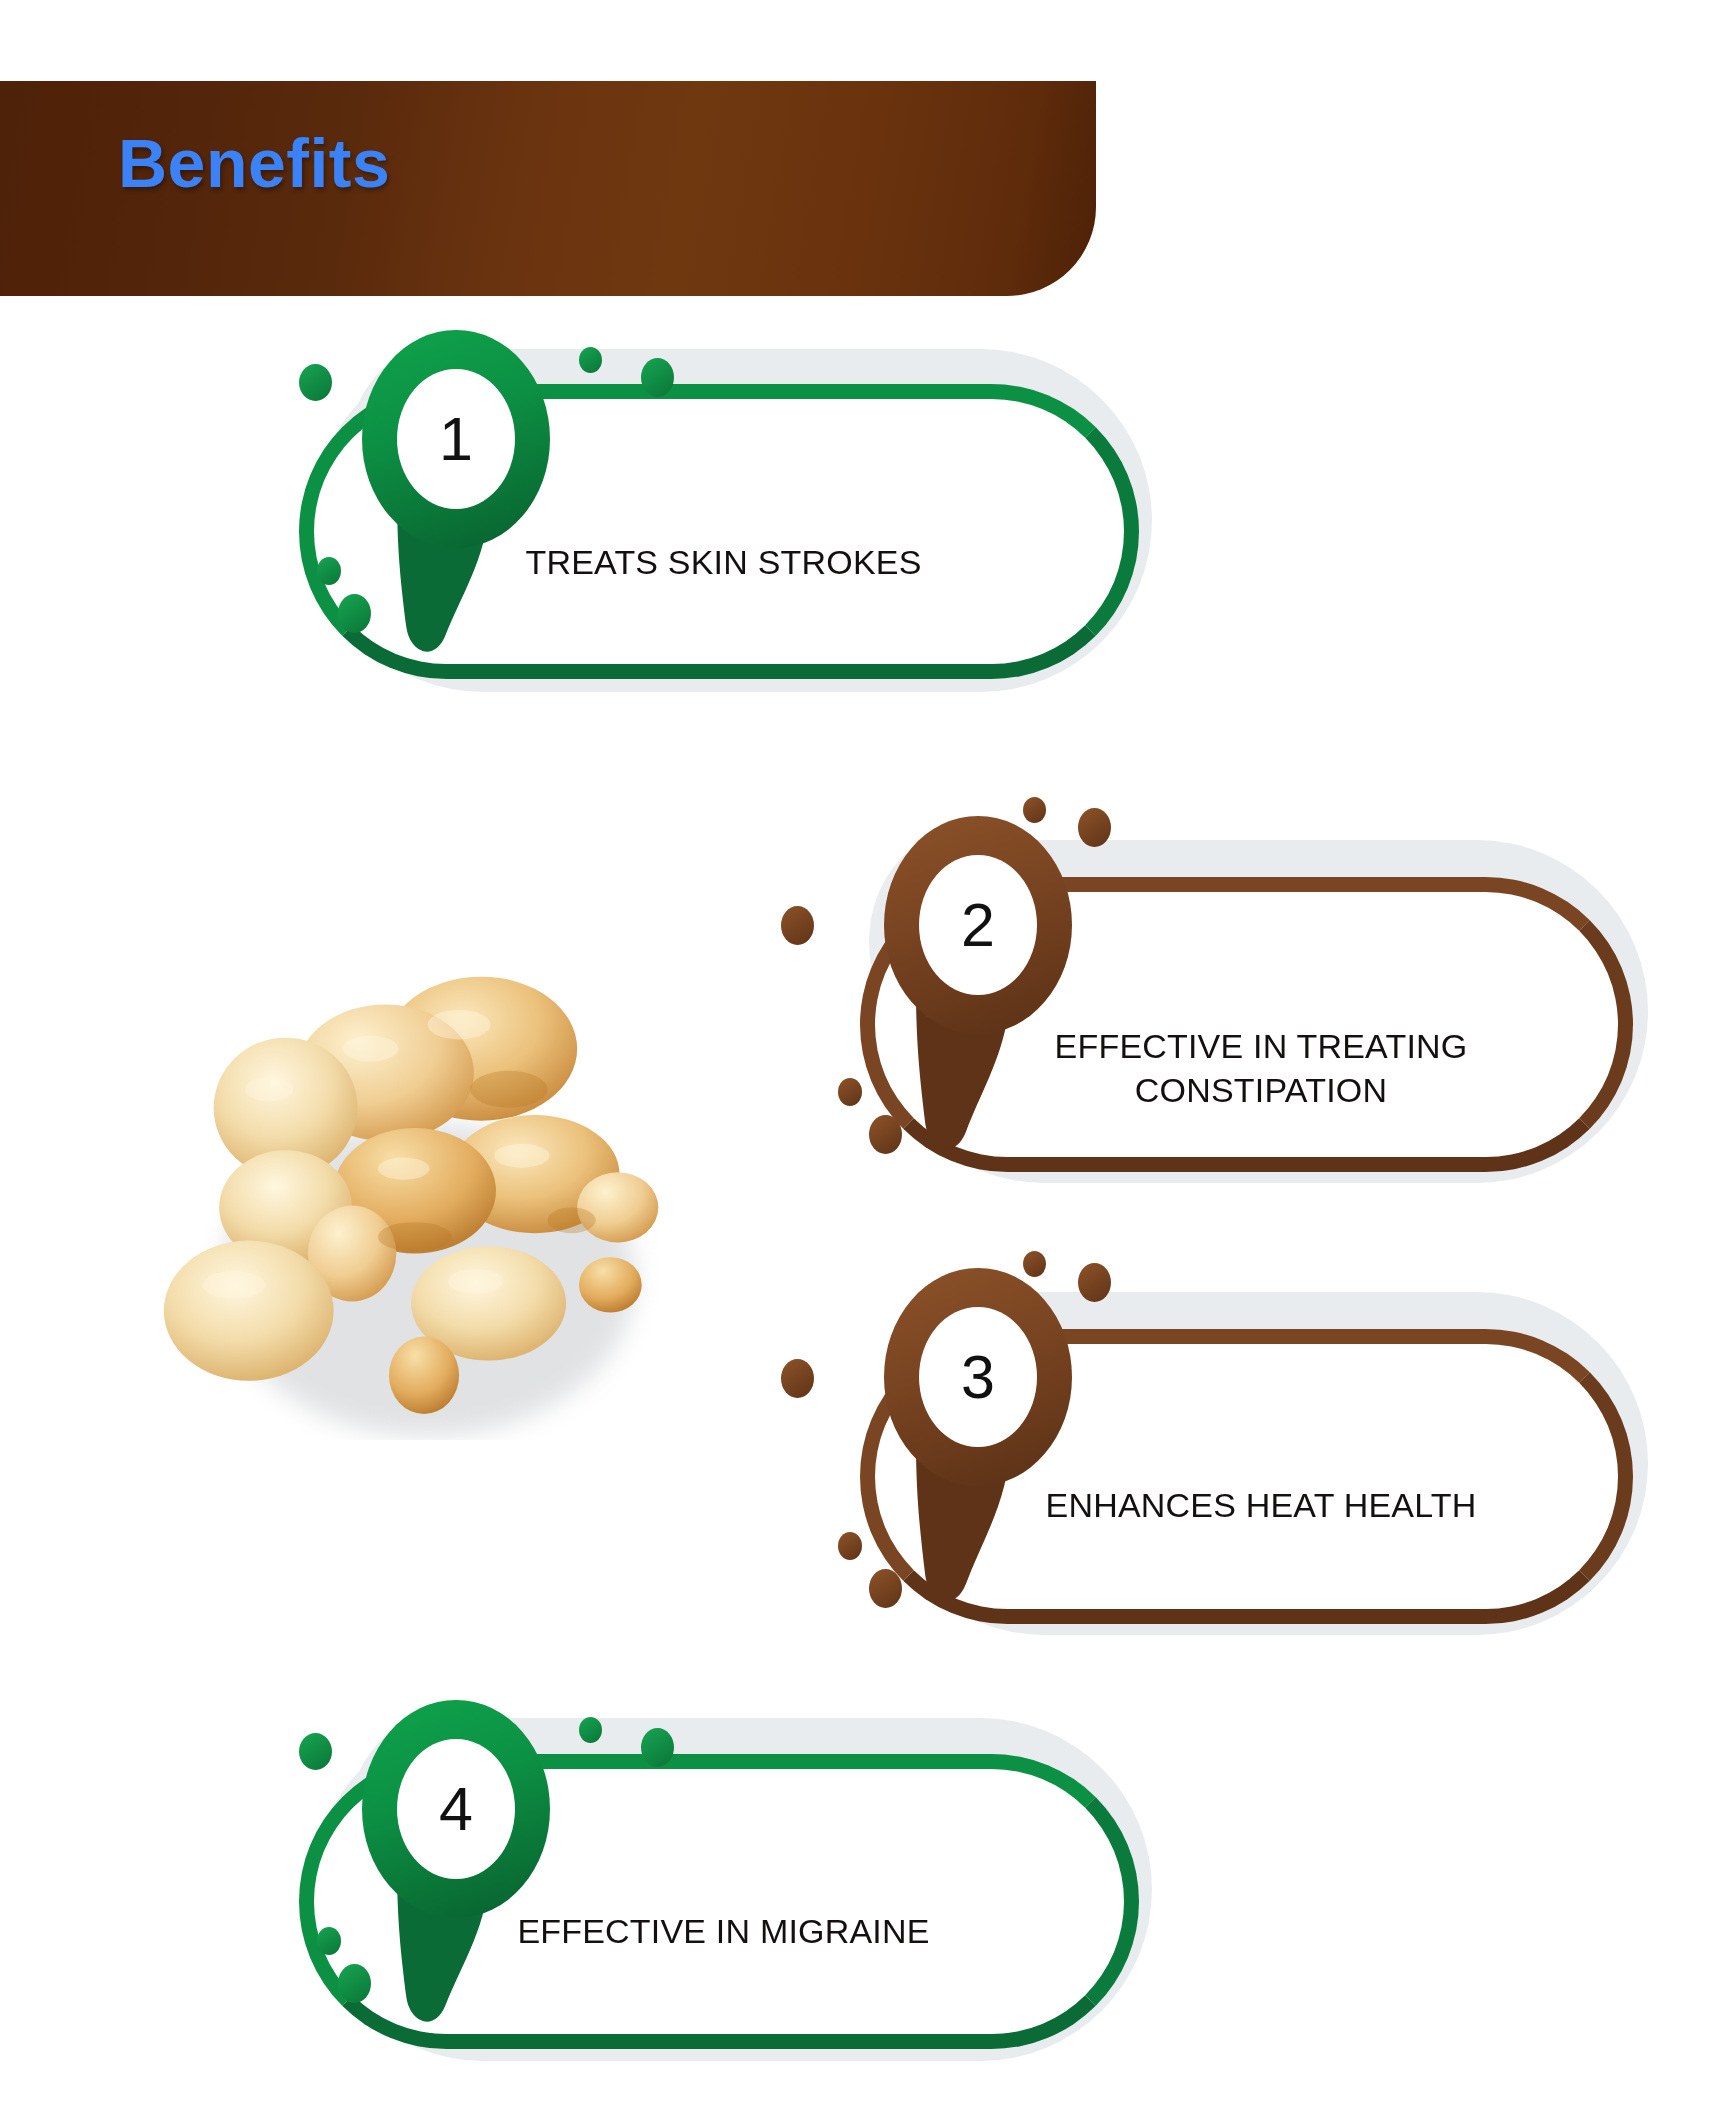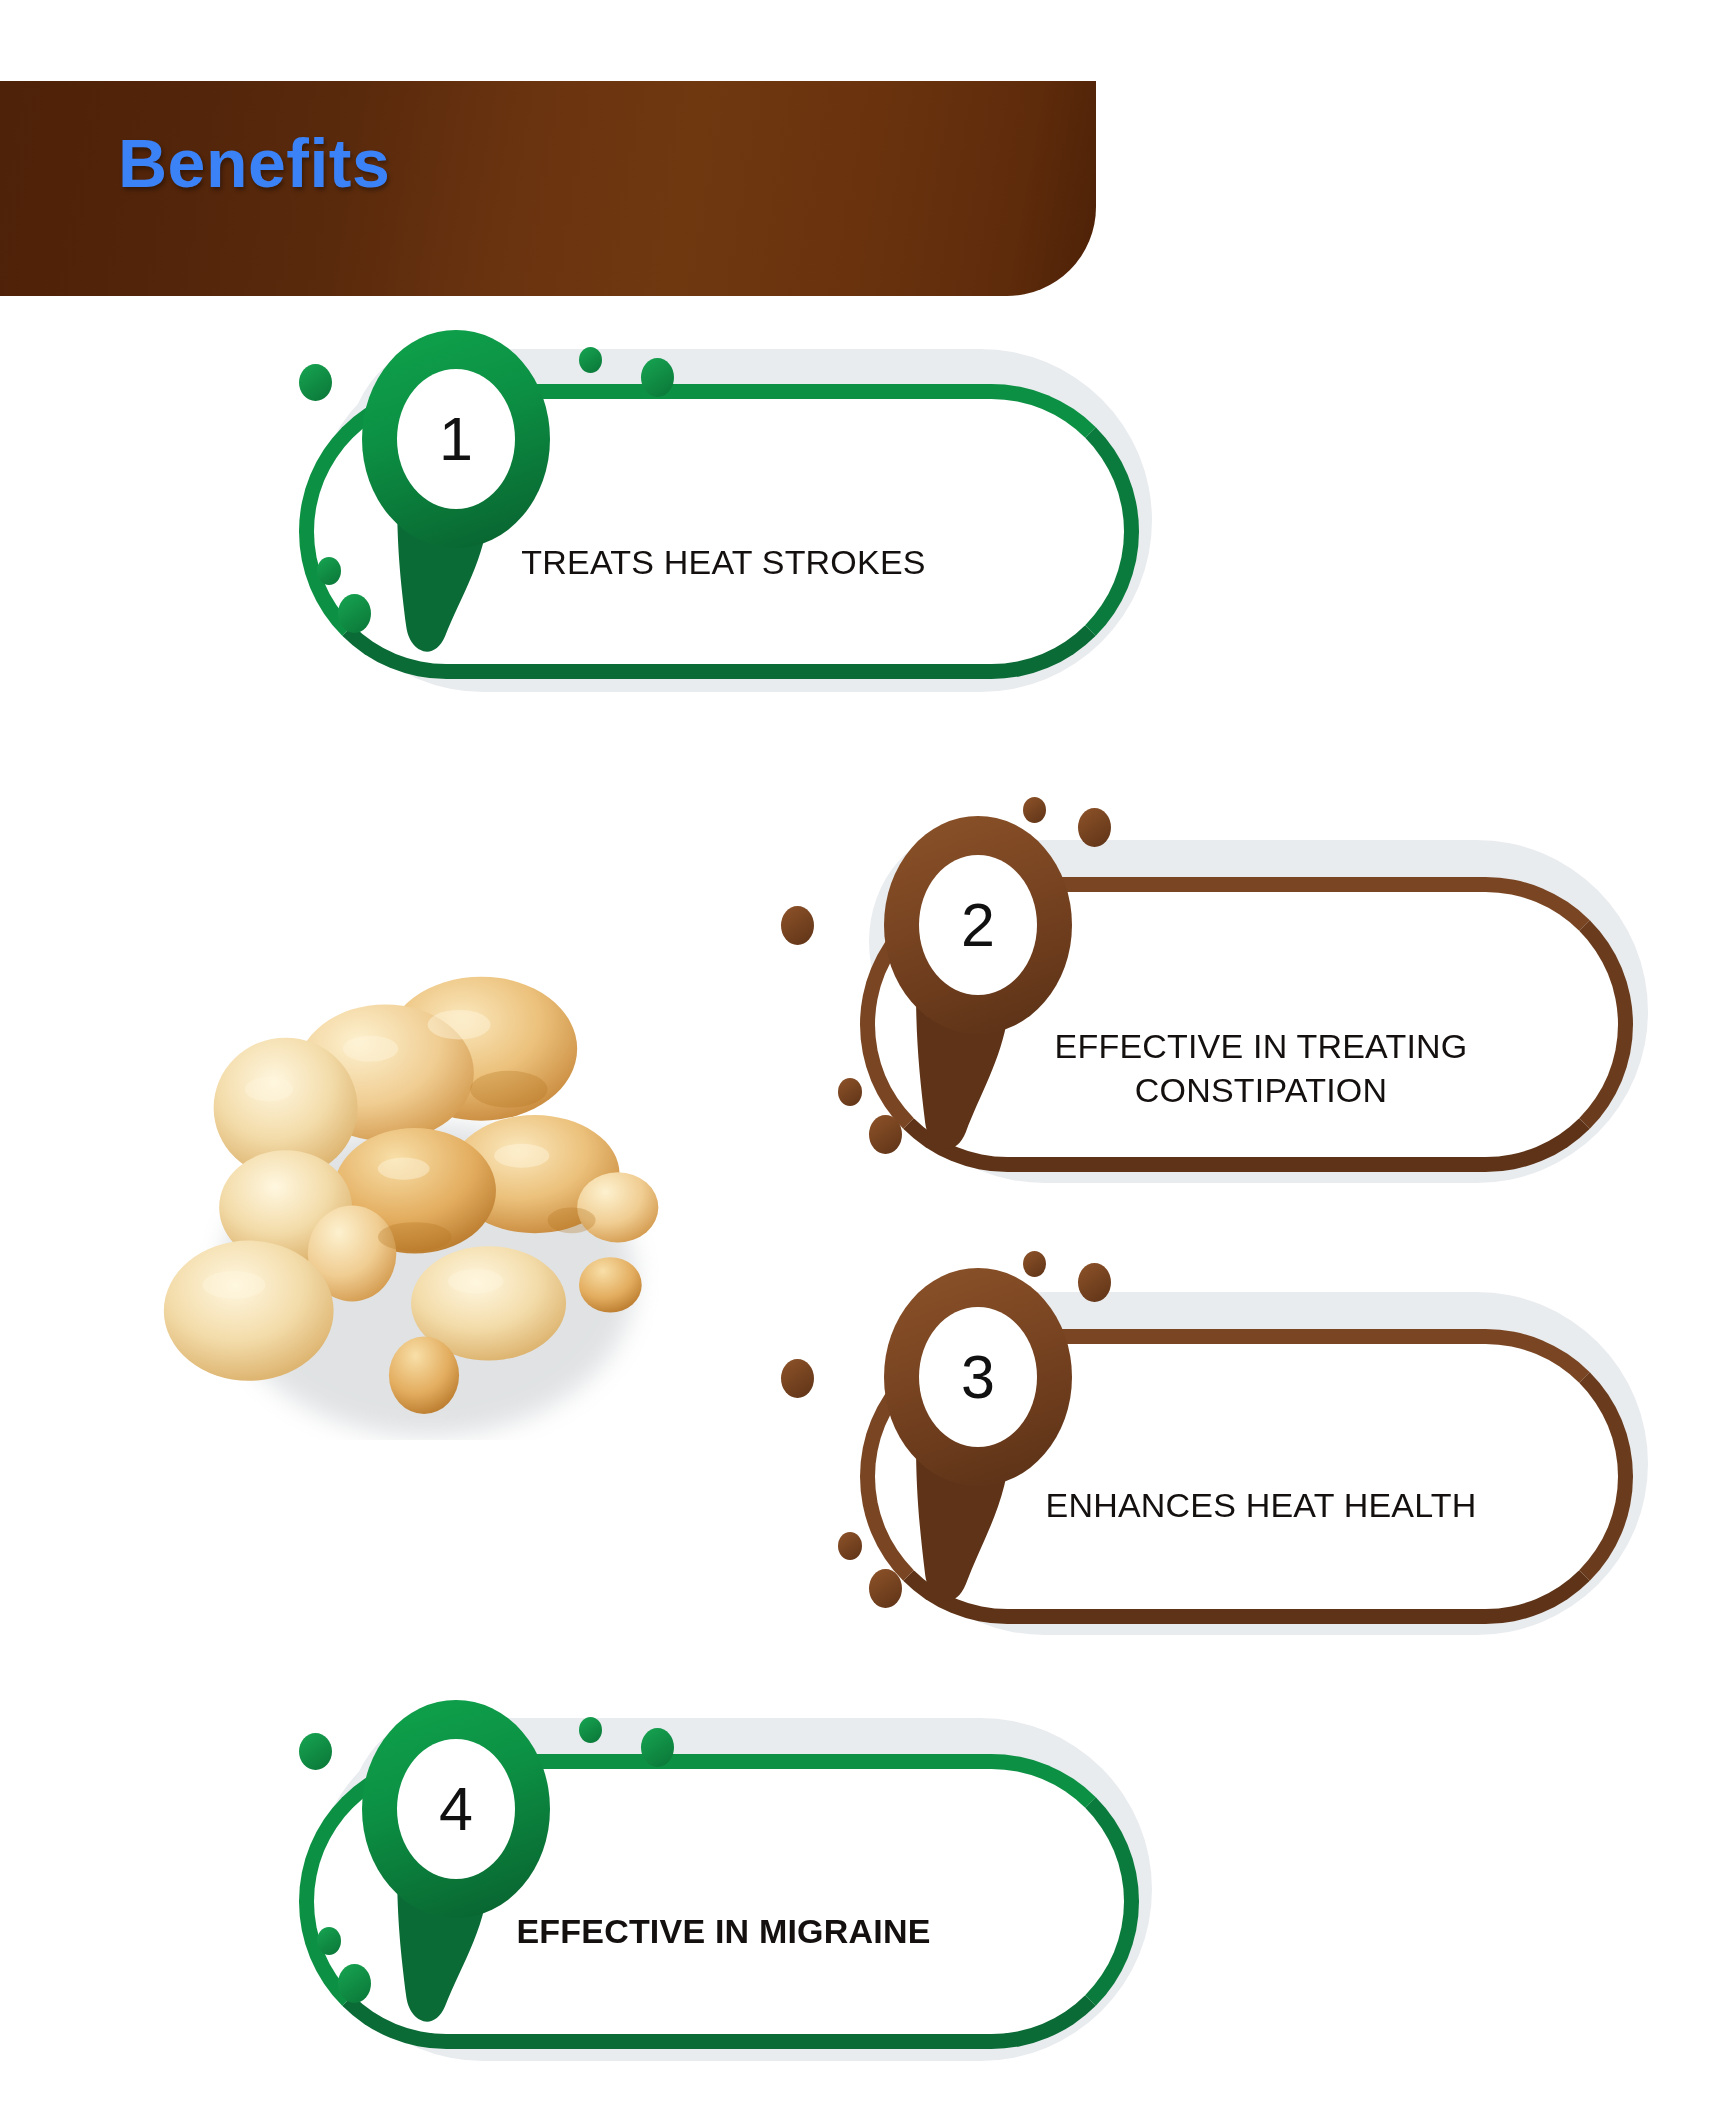--- a/index.html
+++ b/index.html
@@ -191,21 +191,21 @@
         <ellipse cx="470" cy="282" rx="26" ry="14"></ellipse>
       </g>
     </svg>
   </div>
 
   <div class="callout">
     <div class="pill-shadow" style="left:312px; top:349px; width:840px; height:343px;"></div>
     <div class="pill" style="left:299px; top:384px; width:840px; height:295px;
                 border-width:15.7px;
                 border-color:#0C9144 #0A7B3C #0A6B36 #0C9144;"></div>
-    <div class="pill-text" style="left:419px; top:541px; width:609px;">TREATS HEAT STROKES</div>
+    <div class="pill-text" style="left:419px; top:541px; width:609px;">TREATS SKIN STROKES</div>
 
     <div class="badge-halo" style="left:347px; top:343px; width:196px; height:225px;"></div>
     <svg class="tail" style="left:373px; top:498px; width:157px; height:166px;" viewBox="0 0 170 180" width="157" height="166">
       <path d="M 26 0 L 126 0 C 126 60 96 104 78 150 C 66 178 40 168 36 140 C 30 92 26 56 26 0 Z" fill="#0A6B36"></path>
     </svg>
     <div class="badge" style="left:362px; top:330px; width:188px; height:218px;
                 background:linear-gradient(160deg,#0FA34C 0%,#0C9144 40%,#0A7437 75%,#085F2E 100%);">
       <div class="badge-inner" style="left:35px; top:39px; width:118px; height:140px;"></div>
       <div class="badge-num">1</div>
     </div>
@@ -260,21 +260,21 @@
     <div class="dot" style="left:1078px; top:1263px; width:33px; height:39px; background:linear-gradient(145deg,#8E5329,#5E3317);"></div>
     <div class="dot" style="left:838px; top:1532px; width:24px; height:28px; background:linear-gradient(145deg,#8E5329,#5E3317);"></div>
     <div class="dot" style="left:869px; top:1569px; width:33px; height:39px; background:linear-gradient(145deg,#8E5329,#5E3317);"></div>
   </div>
 
   <div class="callout">
     <div class="pill-shadow" style="left:312px; top:1718px; width:840px; height:343px;"></div>
     <div class="pill" style="left:299px; top:1754px; width:840px; height:295px;
                 border-width:15.7px;
                 border-color:#0C9144 #0A7B3C #0A6B36 #0C9144;"></div>
-    <div class="pill-text" style="left:419px; top:1910px; width:609px;font-weight:bold;">EFFECTIVE IN MIGRAINE</div>
+    <div class="pill-text" style="left:419px; top:1910px; width:609px;">EFFECTIVE IN MIGRAINE</div>
 
     <div class="badge-halo" style="left:347px; top:1713px; width:196px; height:225px;"></div>
     <svg class="tail" style="left:373px; top:1868px; width:157px; height:166px;" viewBox="0 0 170 180" width="157" height="166">
       <path d="M 26 0 L 126 0 C 126 60 96 104 78 150 C 66 178 40 168 36 140 C 30 92 26 56 26 0 Z" fill="#0A6B36"></path>
     </svg>
     <div class="badge" style="left:362px; top:1700px; width:188px; height:218px;
                 background:linear-gradient(160deg,#0FA34C 0%,#0C9144 40%,#0A7437 75%,#085F2E 100%);">
       <div class="badge-inner" style="left:35px; top:39px; width:118px; height:140px;"></div>
       <div class="badge-num">4</div>
     </div>

